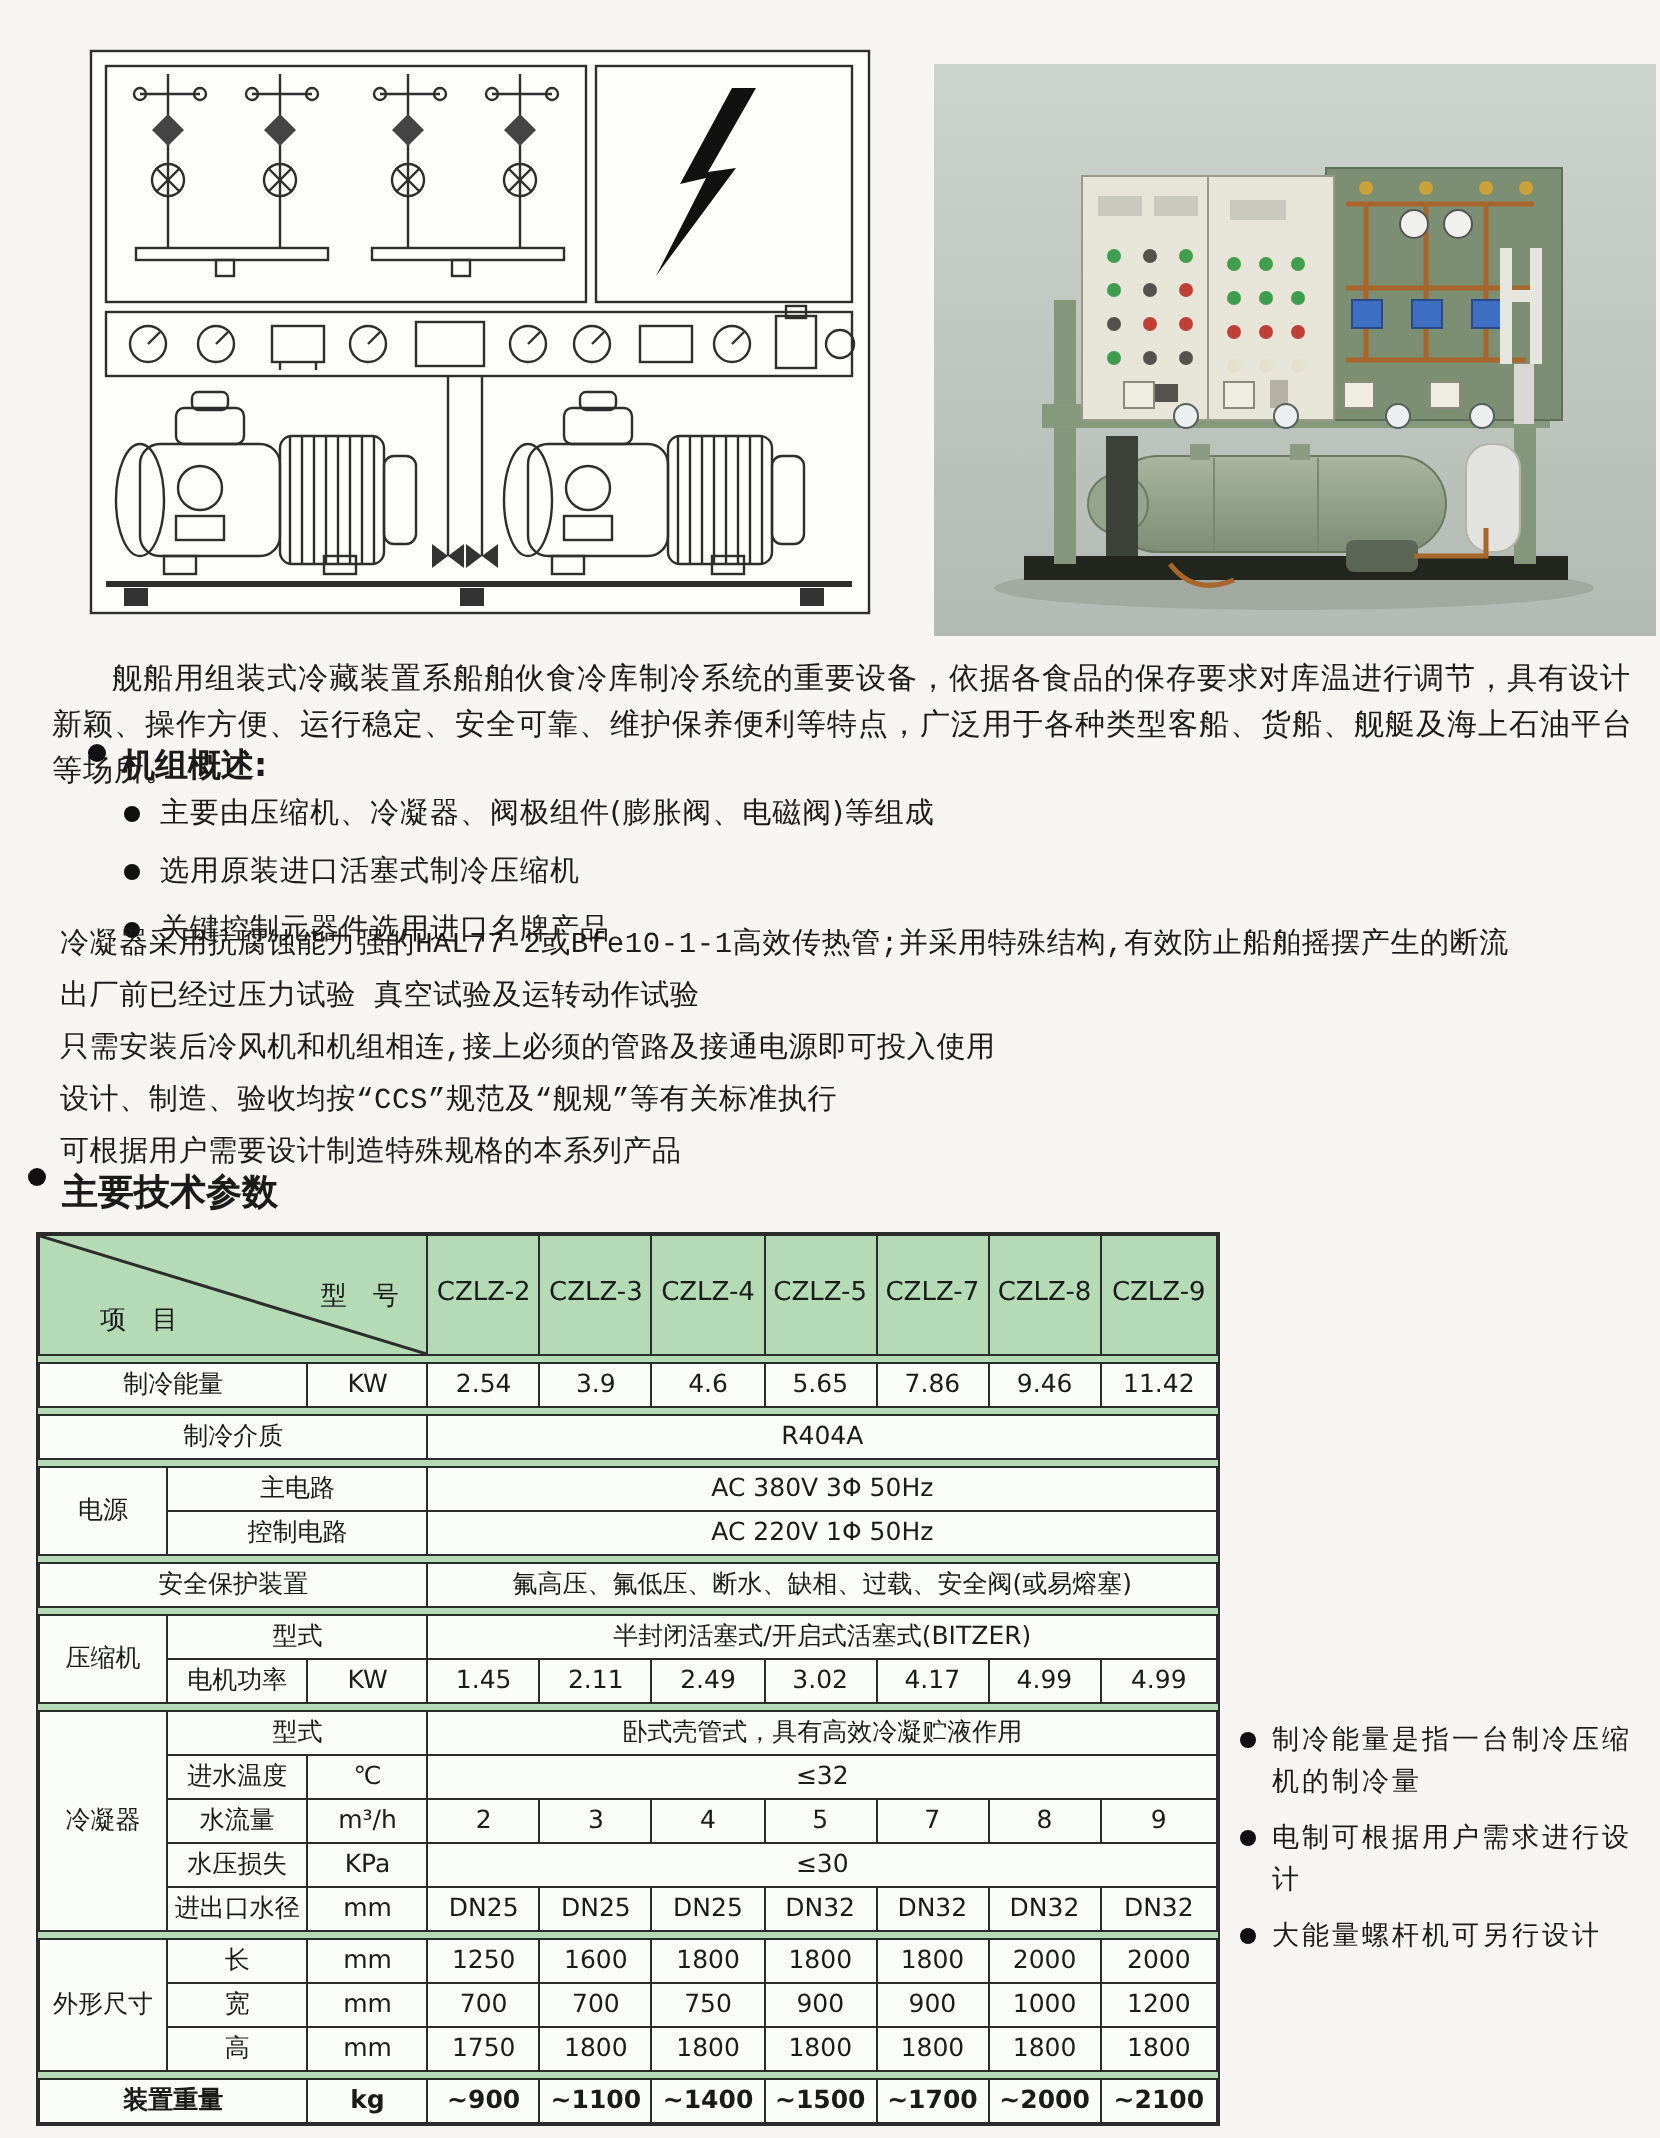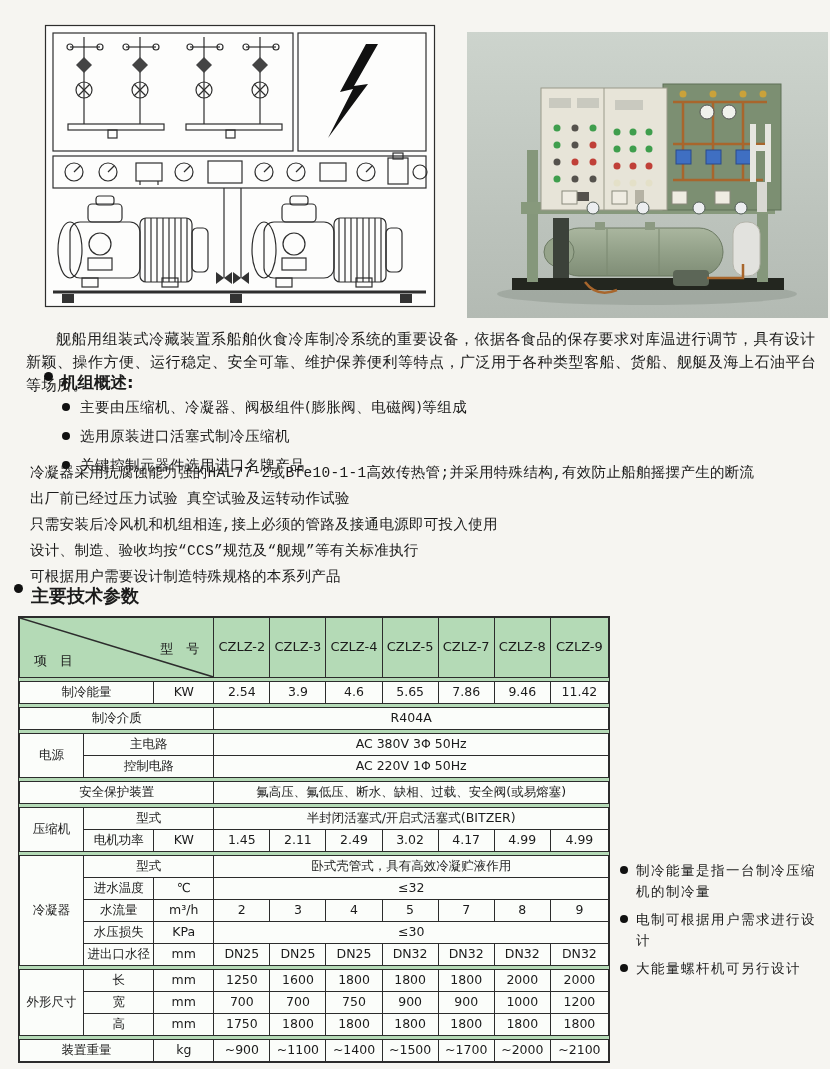--- a/index.html
+++ b/index.html
@@ -31,30 +31,30 @@
 
   .plain-lines { position:absolute; left:30px; top:460px; width:790px; }
   .plain-lines div { font-size:14.5px; line-height:26px; letter-spacing:0.3px;font-family:Liberation Mono, monospace; }
 
   
   .ptable {
     position:absolute; left:18px; top:616px; width:592px;
     background:#b4dab6; border:1px solid #2c2c2c; padding:0;
   }
   .ptable table { border-collapse:collapse; table-layout:fixed; width:590px; margin-bottom:3px; }
-  .ptable table:last-child { margin-bottom:0; }
+  .ptable table:last-child { margin-bottom:0;font-weight:bold; }
   .ptable td {
     border:1px solid #2c2c2c; background:#fbfdfa; text-align:center;
     font-size:12.5px; height:22px; padding:1px 2px; line-height:1.15; overflow:hidden;
   }
   .ptable .hrow td { background:#b4dab6; height:60px; font-size:13px; }
   .corner { position:relative; }
   .corner svg { position:absolute; inset:0; width:100%; height:100%; }
   .corner .ct { position:absolute; top:24px; right:14px; font-size:13px; }
-  .corner .cb { position:absolute; bottom:8px; left:14px; font-size:13px; }
+  .corner .cb { position:absolute; bottom:8px; left:30px; font-size:13px; }
   .gcell { font-size:13px; }
 
   
   .notes { position:absolute; left:620px; top:860px; width:206px; list-style:none; }
   .notes li { display:flex; gap:8px; align-items:flex-start; margin-bottom:7px;
               font-size:13.5px; line-height:21px; letter-spacing:1.5px; }
   .notes .dot { width:8px; height:8px; border-radius:50%; background:#111; margin-top:6px; flex:0 0 auto; }
 </style>
 </head>
 <body>

